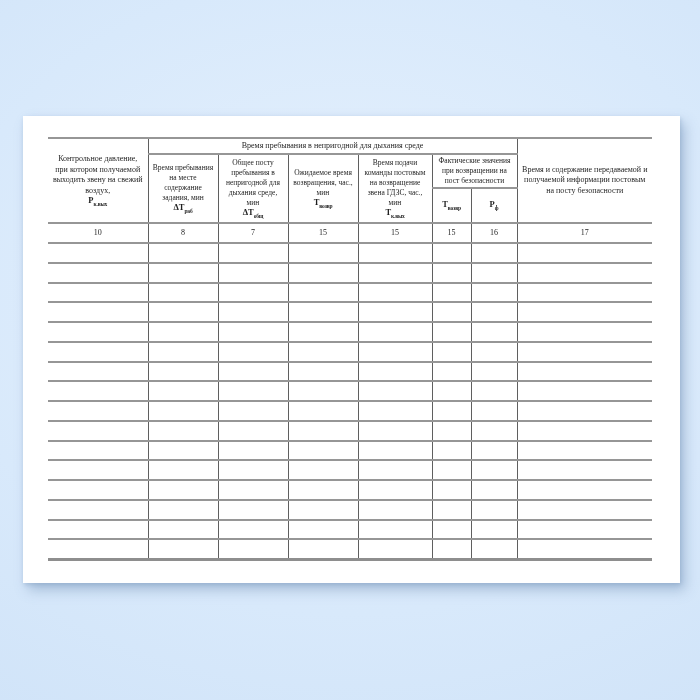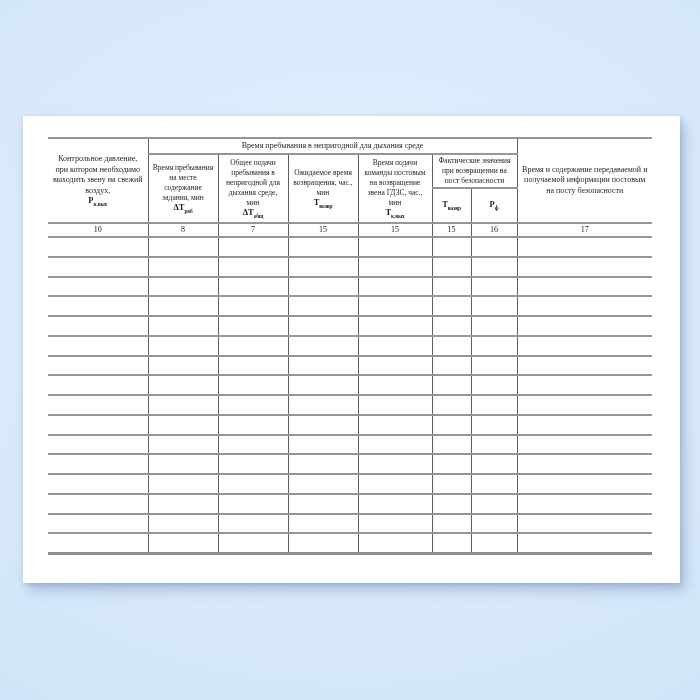--- a/index.html
+++ b/index.html
@@ -27,21 +27,21 @@
     overflow: hidden;
   }
   table.log tr > td:first-child { border-left: none; }
   table.log tr > td:last-child  { border-right: none; margin-left: 40px; }
 
   thead td { font-size: 7.5px; line-height: 1.32; }
   td.wide-text { font-size: 8px; }
   tr.h1 { height: 16px; }
   tr.h2 { height: 34px; }
   tr.h3 { height: 35px; }
-  tr.nums { height: 14px; }
+  tr.nums { height: 20px; }
   tr.nums td { font-size: 8px; line-height: 1; }
   tbody tr { height: 19.75px; }
   tbody tr:last-child td { border-bottom: 3px solid #8e8e8e; }
 
   .formula { font-weight: bold; font-size: 8.5px; line-height: 1.1; }
   .formula sub { font-size: 5.5px; font-weight: bold; letter-spacing: -0.2px; }
 </style>
 </head>
 <body>
 
@@ -53,33 +53,33 @@
         <col style="width:70px">
         <col style="width:70px">
       <col style="width:74px">
         <col style="width:39px">
         <col style="width:46px">
         <col style="width:135px">
     </colgroup>
     <thead>
       <tr class="h1">
         <td rowspan="3" class="wide-text">
-          <div>Контрольное давление, при котором необходимо выходить звену на свежий воздух,</div>
+          <div>Контрольное давление, при котором получаемой выходить звену на свежий воздух,</div>
           <div class="formula"><b>Р</b><sub>к.вых</sub></div>
         </td>
         <td colspan="6" class="wide-text">Время пребывания в непригодной для дыхания среде</td>
         <td rowspan="3" class="wide-text">Время и содержание передаваемой и получаемой информации постовым на посту безопасности</td>
       </tr>
       <tr class="h2">
         <td rowspan="2">
           <div>Время пребывания на месте содержание задания, мин</div>
           <div class="formula"><b>ΔТ</b><sub>раб</sub></div>
         </td>
         <td rowspan="2">
-          <div>Общее подачи пребывания в непригодной для дыхания среде, мин</div>
+          <div>Общее посту пребывания в непригодной для дыхания среде, мин</div>
           <div class="formula"><b>ΔТ</b><sub>общ</sub></div>
         </td>
         <td rowspan="2">
           <div>Ожидаемое время возвращения, час., мин</div>
           <div class="formula"><b>Т</b><sub>возвр</sub></div>
         </td>
         <td rowspan="2">
           <div>Время подачи команды постовым на возвращение звена ГДЗС, час., мин</div>
           <div class="formula"><b>Т</b><sub>к.вых</sub></div>
         </td>

